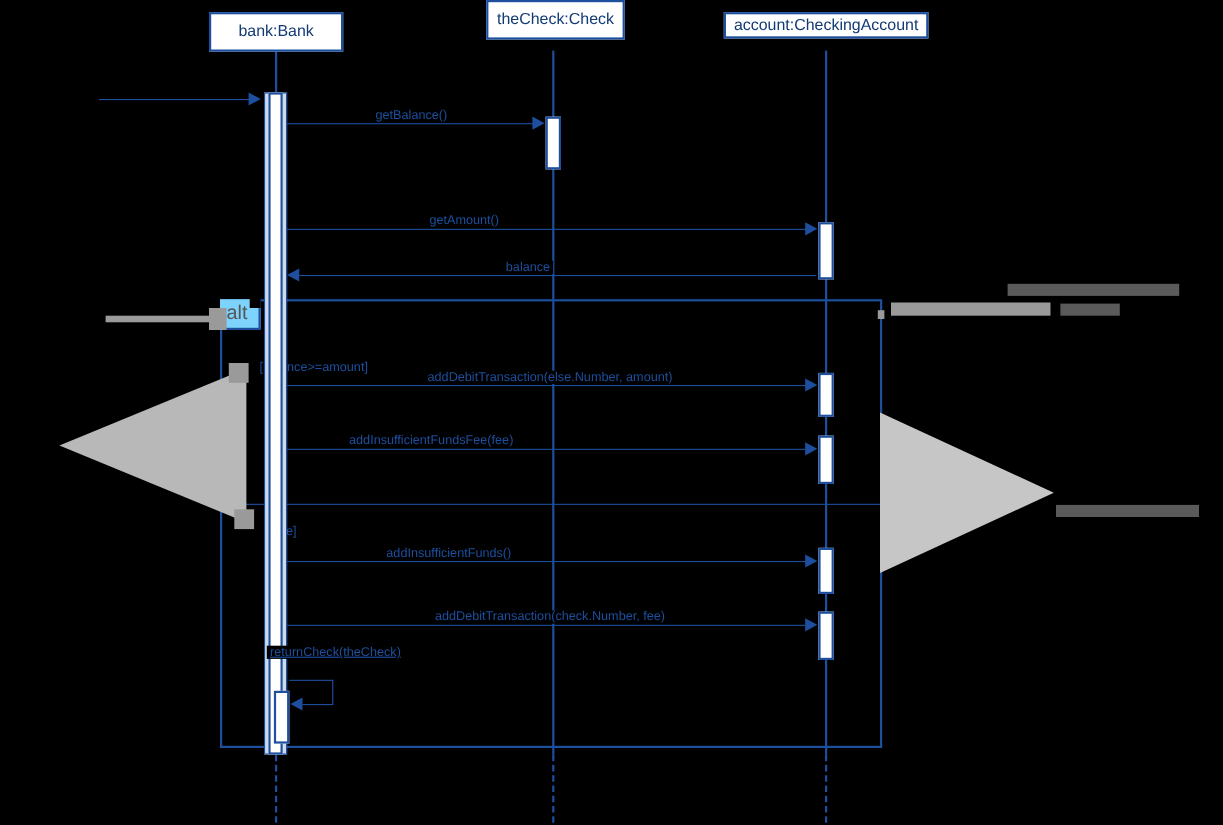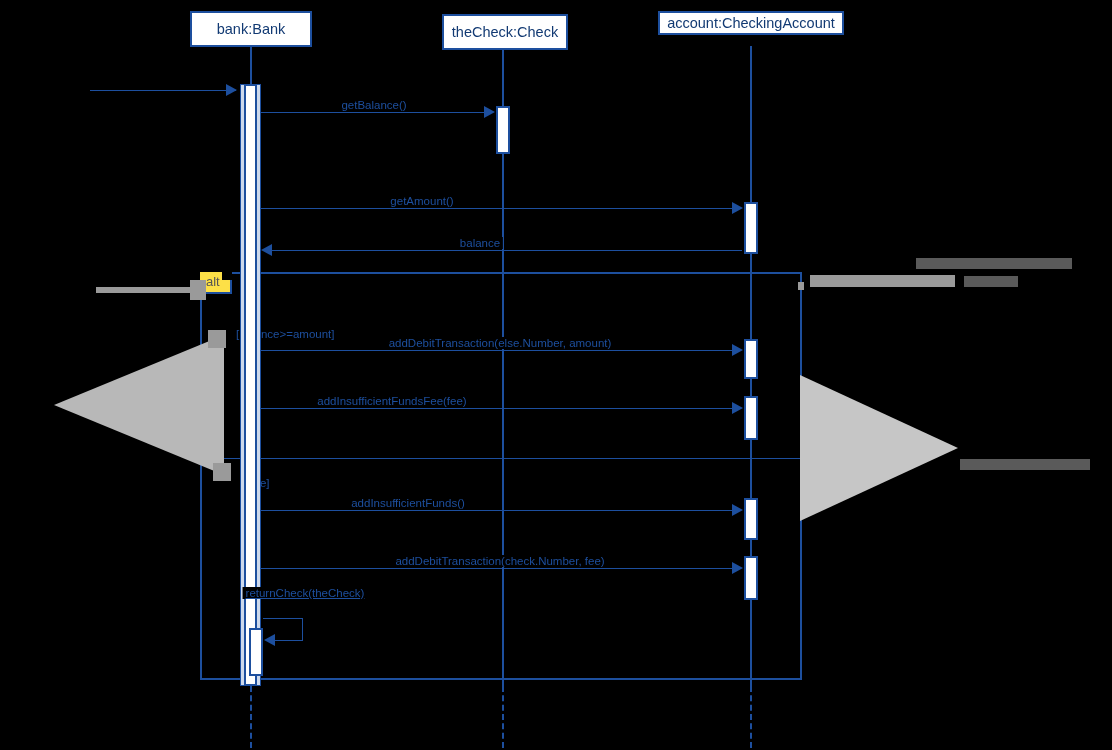--- a/index.html
+++ b/index.html
@@ -29,22 +29,22 @@
           border-top:6px solid transparent;border-bottom:6px solid transparent;
           border-right:11px solid #1d4f9e;}
   .mlabel{position:absolute;color:#1d4f9e;font-size:11.5px;white-space:nowrap;
           background:#000;padding:0 3px;transform:translate(-50%,-100%);}
 
   
   .selfbox{position:absolute;border:1.6px solid #1d4f9e;border-left:none;box-sizing:border-box;}
 
   
   .frag{position:absolute;border:2px solid #1d4f9e;box-sizing:border-box;}
-  .fragTag{position:absolute;background:#fde047;border:2px solid #1d4f9e;border-top:none;border-left:none;
-           color:#555;font-size:13px;padding:2px 10px 3px 6px;box-sizing:border-box;}
+  .fragTag{position:absolute;background:#7dd3fc;border:2px solid #1d4f9e;border-top:none;border-left:none;
+           color:#555;font-size:18px;padding:2px 10px 3px 6px;box-sizing:border-box;}
   .fragTag:after{content:"";position:absolute;right:-2px;top:-2px;width:10px;height:10px;
            background:#000;}
   .divider{position:absolute;height:0;border-top:1.4px solid #1d4f9e;}
   .guard{position:absolute;color:#1d4f9e;font-size:11.5px;white-space:nowrap;background:#000;padding:0 2px;}
 
   
   .anno{position:absolute;background:#9a9a9a;}
   .anno.dark{background:#5a5a5a;}
   .annoTri{position:absolute;width:0;height:0;}
 </style>
@@ -113,21 +113,21 @@
   <div class="arrowR" style="left:732px;top:562px;"></div>
   <div class="mlabel" style="left:500px;top:567px;">addDebitTransaction(check.Number, fee)</div>
 
   <div class="msg" style="left:263px;top:618px;width:40px;"></div>
   <div class="selfbox" style="left:263px;top:618px;width:40px;height:22px;border-top:none;border-bottom:none;"></div>
   <div class="msg" style="left:275px;top:640px;width:28px;"></div>
   <div class="arrowL" style="left:264px;top:634px;"></div>
   <div class="mlabel" style="left:305px;top:599px;text-decoration:underline;">returnCheck(theCheck)</div>
 
   <div class="head" style="left:190px;top:11px;width:122px;height:36px;">bank:Bank</div>
-  <div class="head" style="left:442px;top:14px;width:126px;height:36px;">theCheck:Check</div>
+  <div class="head" style="left:442px;top:0;width:126px;height:36px;">theCheck:Check</div>
   <div class="head" style="left:658px;top:11px;width:186px;height:24px;">account:CheckingAccount</div>
 
   <div class="anno" style="left:96px;top:287px;width:96px;height:6px;"></div>
   <div class="anno" style="left:190px;top:280px;width:16px;height:20px;"></div>
 
   <div class="annoTri" style="left:54px;top:335px;border-top:70px solid transparent;border-bottom:70px solid transparent;border-right:170px solid #b8b8b8;"></div>
   <div class="anno" style="left:208px;top:330px;width:18px;height:18px;"></div>
   <div class="anno" style="left:213px;top:463px;width:18px;height:18px;"></div>
 
   <div class="annoTri" style="left:800px;top:375px;border-top:73px solid transparent;border-bottom:73px solid transparent;border-left:158px solid #c6c6c6;"></div>

